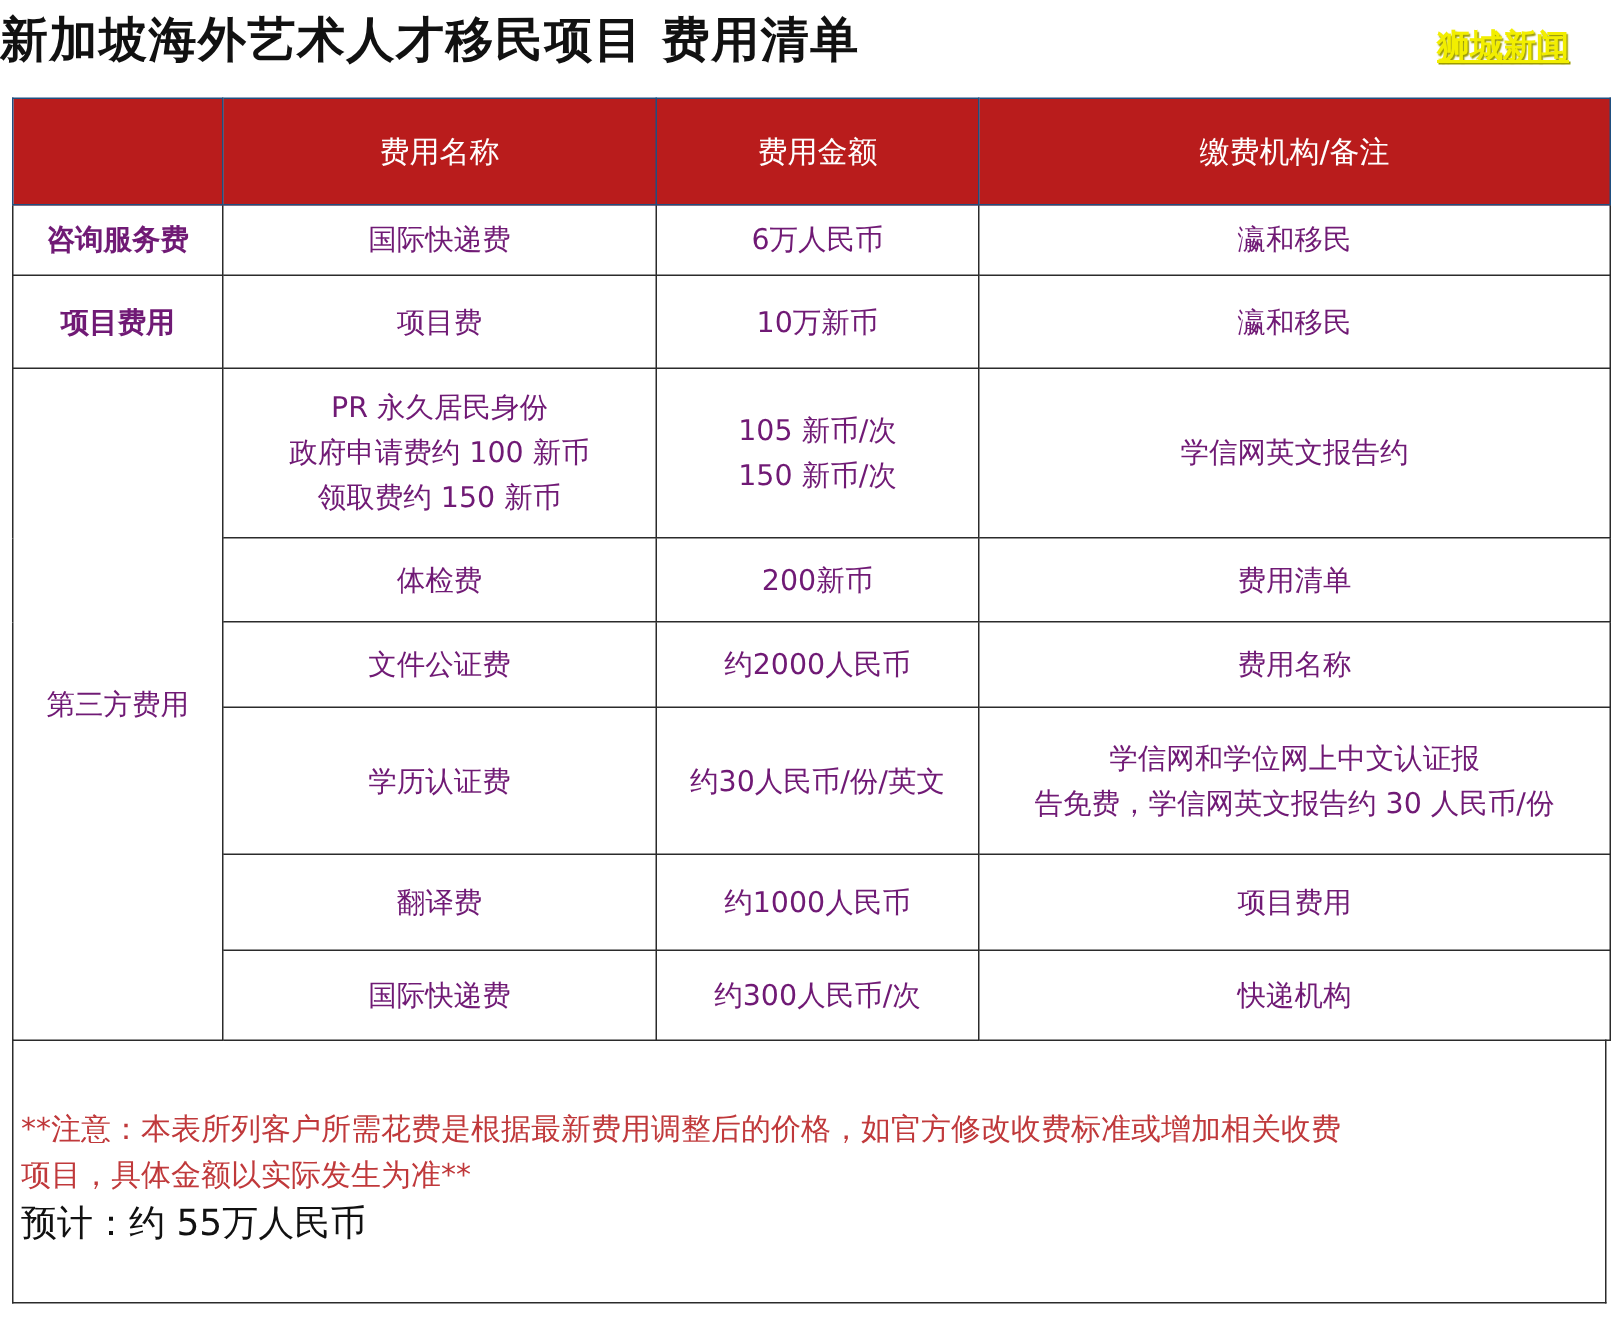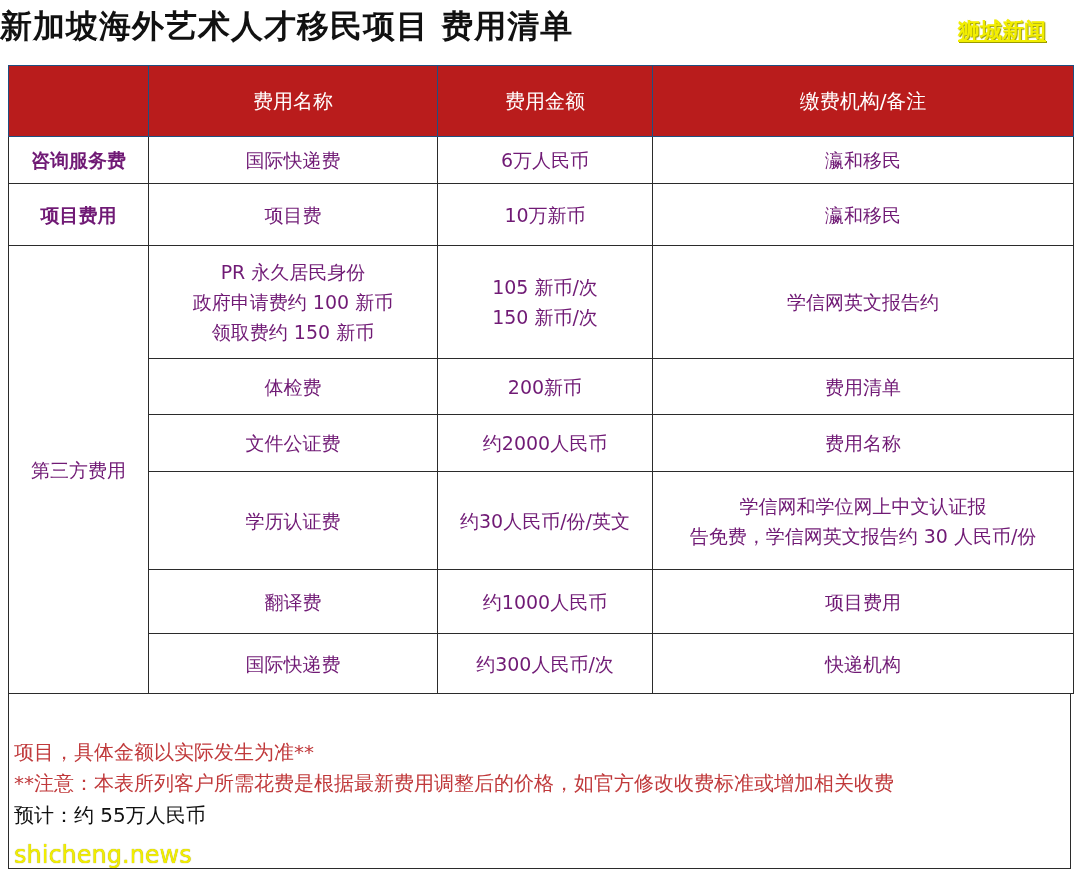--- a/index.html
+++ b/index.html
@@ -36,21 +36,21 @@
     table.fees td.cat-plain { font-weight: normal; }
     .note-box {
       position: absolute; left: 8px; top: 693px; width: 1063px; height: 176px;
       border: 1.5px solid #2b2b2b; border-top: none; box-sizing: border-box;
     }
     .note-red {
       position: absolute; left: 5px; top: 44px; width: 1055px;
       color: #c0393b; font-size: 20px; line-height: 31px;
     }
     .note-total {
-      position: absolute; left: 5px; top: 107px; font-size: 20px; color: #111;
+      position: absolute; left: 5px; top: 107px; font-size: 24px; color: #111;
       line-height: 30px;
     }
     .watermark-bottom {
       position: absolute; left: 5px; top: 148px; font-size: 24px; color: #f2ee00;
       line-height: 28px; text-shadow: 0 0 1px #8a8a00;
     }
   </style>
 </head>
 <body>
 
@@ -124,18 +124,17 @@
     <tr style="height:60px">
       <td>国际快递费</td>
       <td>约300人民币/次</td>
       <td>快递机构</td>
     </tr>
   </tbody>
 </table>
 
 <div class="note-box">
   <div class="note-red">
+    <div>**注意：本表所列客户所需花费是根据最新费用调整后的价格，如官方修改收费标准或增加相关收费</div>
     <div>项目，具体金额以实际发生为准**</div>
-    <div>**注意：本表所列客户所需花费是根据最新费用调整后的价格，如官方修改收费标准或增加相关收费</div>
   </div>
   <div class="note-total">预计：约 55万人民币</div>
-  <div class="watermark-bottom">shicheng.news</div>
 </div>
 
 </body></html>

